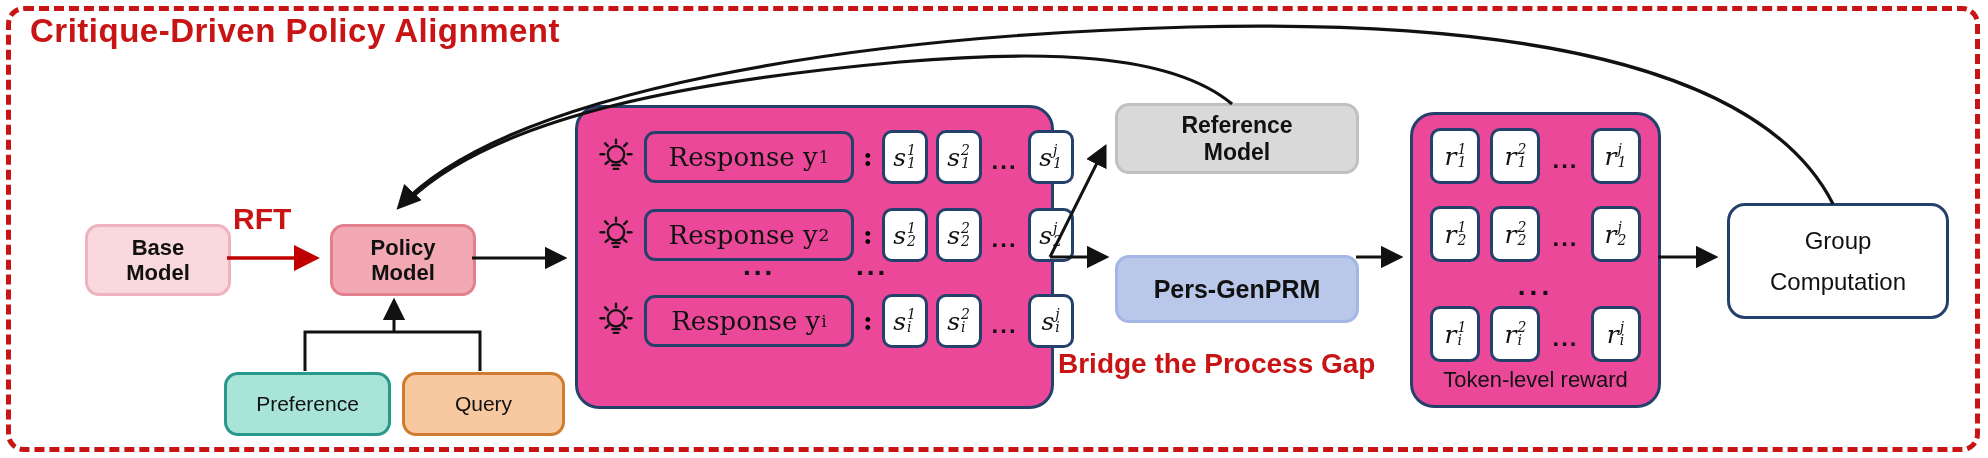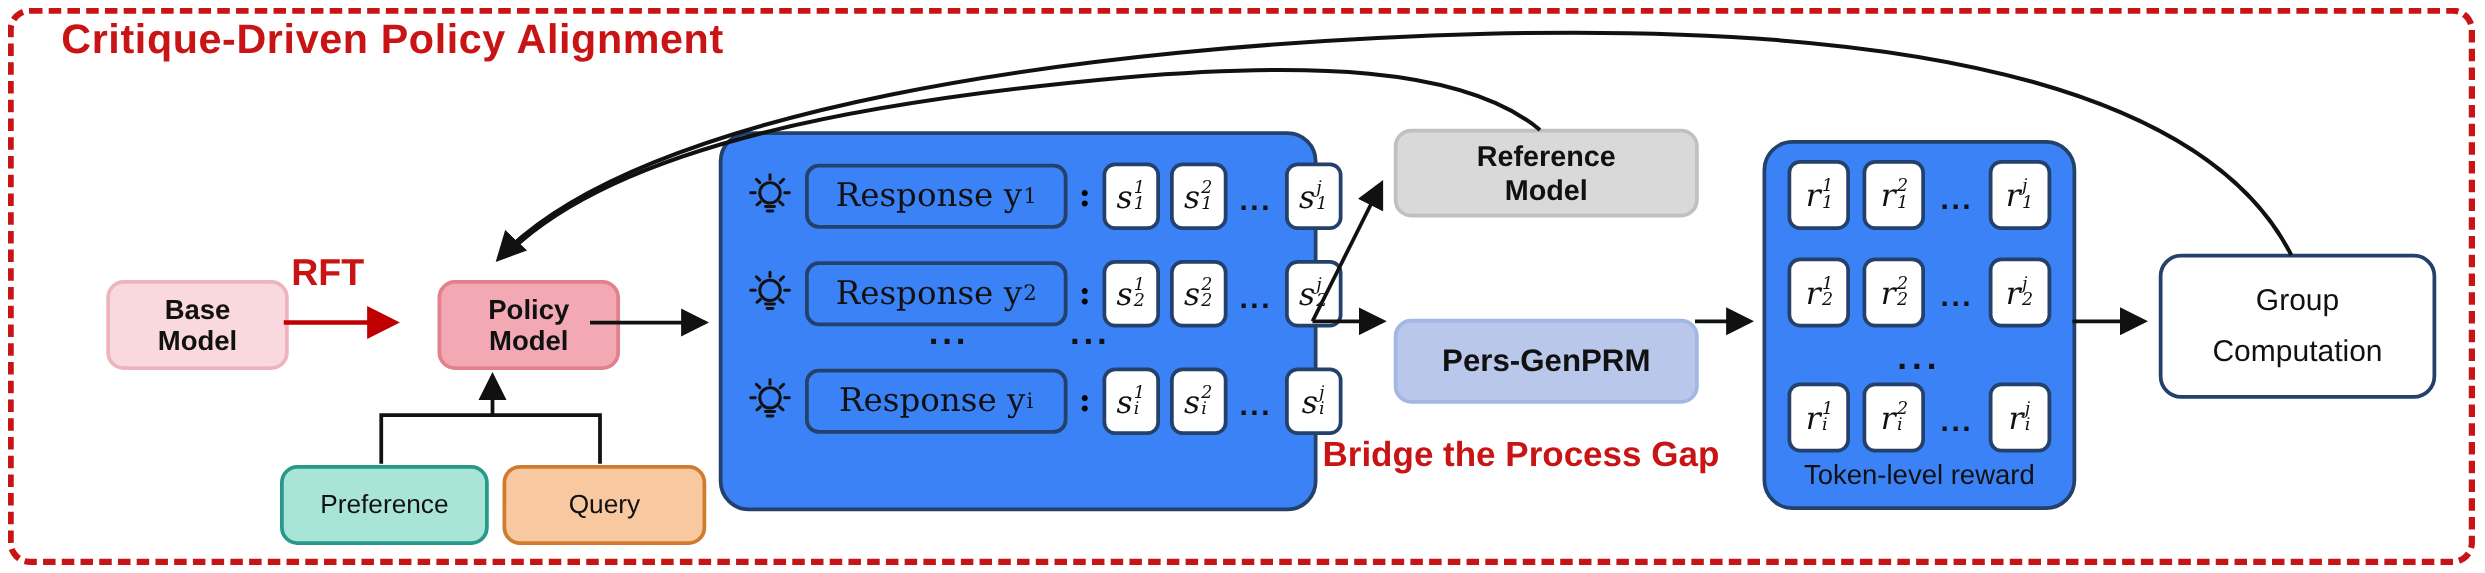--- a/index.html
+++ b/index.html
@@ -2,44 +2,44 @@
 <html style="--red: #c81414; --navy: #24416b; --black: #111111; --base-fill: #f9d9de; --base-border: #efb3bd; --policy-fill: #f2a9b3; --policy-border: #e2808d; --pref-fill: #a9e4d9; --pref-border: #27988a; --query-fill: #f8c9a0; --query-border: #cf7c2e; --ref-fill: #d9d9d9; --ref-border: #c0c0c0; --prm-fill: #b9c7ea; --prm-border: #a4b6e3;"><head>
 <meta charset="utf-8">
 <style>
   html,body{margin:0;padding:0;background:#fff;}
   #canvas{position:relative;width:1988px;height:458px;background:#fff;overflow:hidden;
           font-family:"Liberation Sans",sans-serif;}
   
   .frame{position:absolute;left:6px;top:6px;right:8px;bottom:6px;
          border:5px dashed var(--red);border-radius:18px;}
   .title{position:absolute;left:30px;top:12px;font-size:33px;font-weight:800;
-         color:var(--red);letter-spacing:.5px;margin-left:19px;}
+         color:var(--red);letter-spacing:.5px;}
   
   .node{position:absolute;display:flex;flex-direction:column;align-items:center;
         justify-content:center;font-weight:700;color:#111;line-height:1.15;z-index:10;}
   .base-model{left:85px;top:224px;width:140px;height:66px;background:var(--base-fill);
         border:3px solid var(--base-border);border-radius:14px;font-size:22px;}
   .policy-model{left:330px;top:224px;width:140px;height:66px;background:var(--policy-fill);
-        border:3px solid var(--policy-border);border-radius:14px;font-size:22px;margin-left:20px;}
+        border:3px solid var(--policy-border);border-radius:14px;font-size:22px;}
   .preference{left:224px;top:372px;width:161px;height:58px;background:var(--pref-fill);
         border:3px solid var(--pref-border);border-radius:14px;font-size:21px;font-weight:400;}
   .query{left:402px;top:372px;width:157px;height:58px;background:var(--query-fill);
         border:3px solid var(--query-border);border-radius:14px;font-size:21px;font-weight:400;}
   .reference-model{left:1115px;top:103px;width:238px;height:65px;background:var(--ref-fill);
         border:3px solid var(--ref-border);border-radius:14px;font-size:23px;}
   .pers-genprm{left:1115px;top:228px;width:238px;height:62px;background:var(--prm-fill);
         border:3px solid var(--prm-border);border-radius:14px;font-size:25px;margin-top:27px;}
   .group-computation{left:1727px;top:203px;width:216px;height:110px;background:#fff;
         border:3px solid var(--navy);border-radius:18px;font-size:24px;font-weight:400;gap:13px;}
   .rft-label{position:absolute;left:233px;top:202px;width:90px;text-align:left;
         color:var(--red);font-size:30px;font-weight:800;z-index:10;}
   .bridge-caption{position:absolute;left:1058px;top:348px;width:360px;
         color:var(--red);font-size:28px;font-weight:700;z-index:10;}
   
-  .bigbox{position:absolute;background:#3b82f6;border:3px solid var(--navy);
+  .bigbox{position:absolute;background:#ec4899;border:3px solid var(--navy);
         border-radius:24px;z-index:10;}
   .step-box{left:575px;top:105px;width:473px;height:298px;}
   .reward-box{left:1410px;top:112px;width:245px;height:290px;}
   .box-caption{position:absolute;left:0;right:0;text-align:center;font-size:24px;
         color:#111;font-weight:400;}
   .step-box .box-caption{top:258px;}
   .reward-box .box-caption{top:252px;font-size:22px;}
   
   .step-row{position:absolute;left:18px;height:54px;display:flex;align-items:center;gap:8px;}
   .reward-row{position:absolute;left:0;width:100%;height:54px;display:flex;

